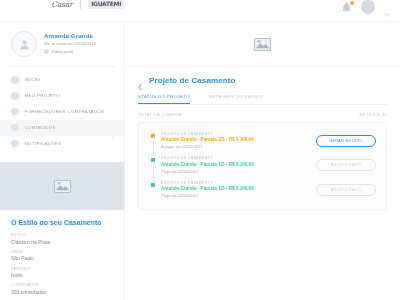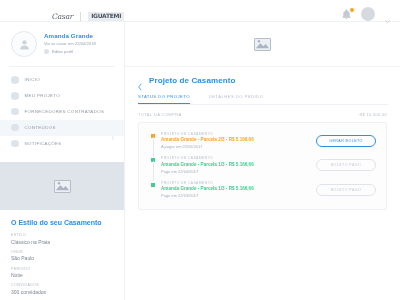--- a/index.html
+++ b/index.html
@@ -9,21 +9,21 @@
     background: #ffffff;
     overflow: hidden;
   }
 
   
   .topbar {
     position: absolute; top: 0; left: 0;
     width: 400px; height: 22px;
     background: #ffffff;
     border-bottom: 1px solid #eef1f5;
-    display: flex; align-items: flex-end;
+    display: flex; align-items: flex-start;
     z-index: 5;
   }
   .brand { display: flex; align-items: center; margin-left: 52px; gap: 7px; }
   .brand-script {
     font-family: "DejaVu Serif", serif;
     font-style: italic; font-size: 7.5px; color: #5c6470;
     letter-spacing: -0.2px;
   }
   .brand-divider { width: 1px; height: 9px; background: #d8dde4; }
   .brand-mark {

